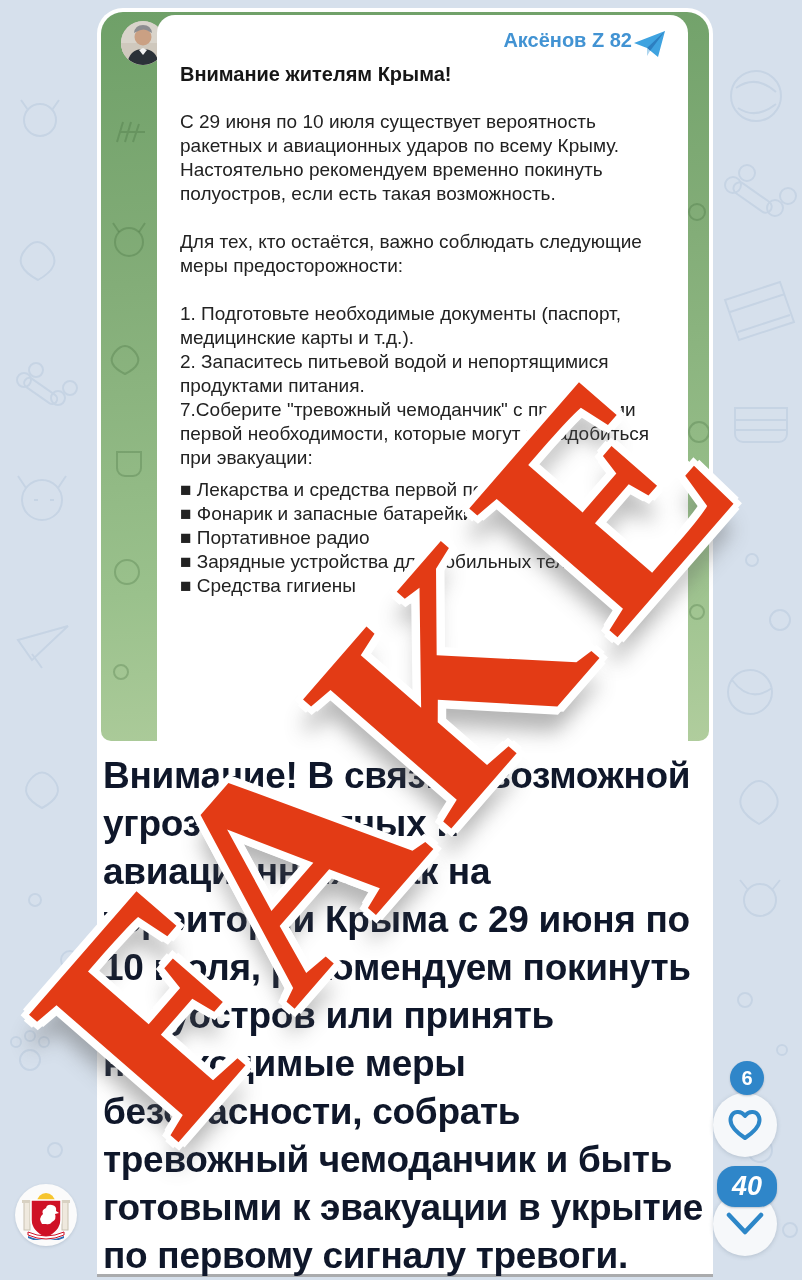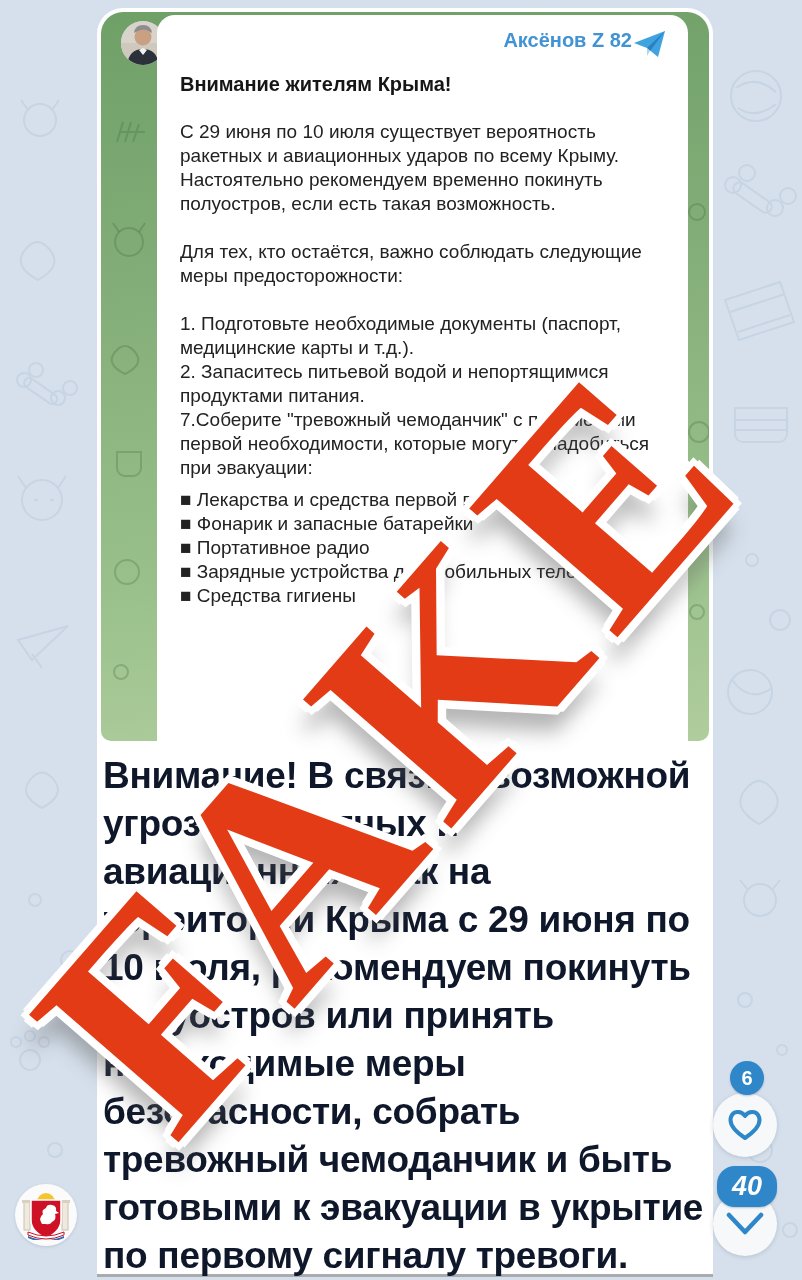--- a/index.html
+++ b/index.html
@@ -28,21 +28,21 @@
     position:absolute; left:20px; top:9px; width:44px; height:44px;
     border-radius:50%; overflow:hidden; background:#d6d0c8;
   }
   .bubble{
     position:absolute; left:56px; top:3px; right:21px; bottom:0;
     background:#ffffff; border-radius:18px 18px 0 0;
     padding:12px 20px 0 23px; box-sizing:border-box;
   }
   .bubble-head{display:flex; justify-content:flex-end; align-items:flex-start;}
   .chan-name{color:#4293d3; font-weight:700; font-size:20px; line-height:26px;}
-  .msg-title{font-weight:700; font-size:20px; color:#161616; margin-top:10px;}
+  .msg-title{font-weight:700; font-size:20px; color:#161616; }
   .para{font-size:19px; line-height:24px; color:#222; margin-top:24px; white-space:pre-line;}
   .para.no-gap{margin-top:8px;}
 
   
   .caption{
     position:absolute; left:6px; top:744px; width:602px;
     font-size:37px; line-height:48px; font-weight:700; color:#0f172a;
     letter-spacing:-0.3px; white-space:pre-line;
   }
 

